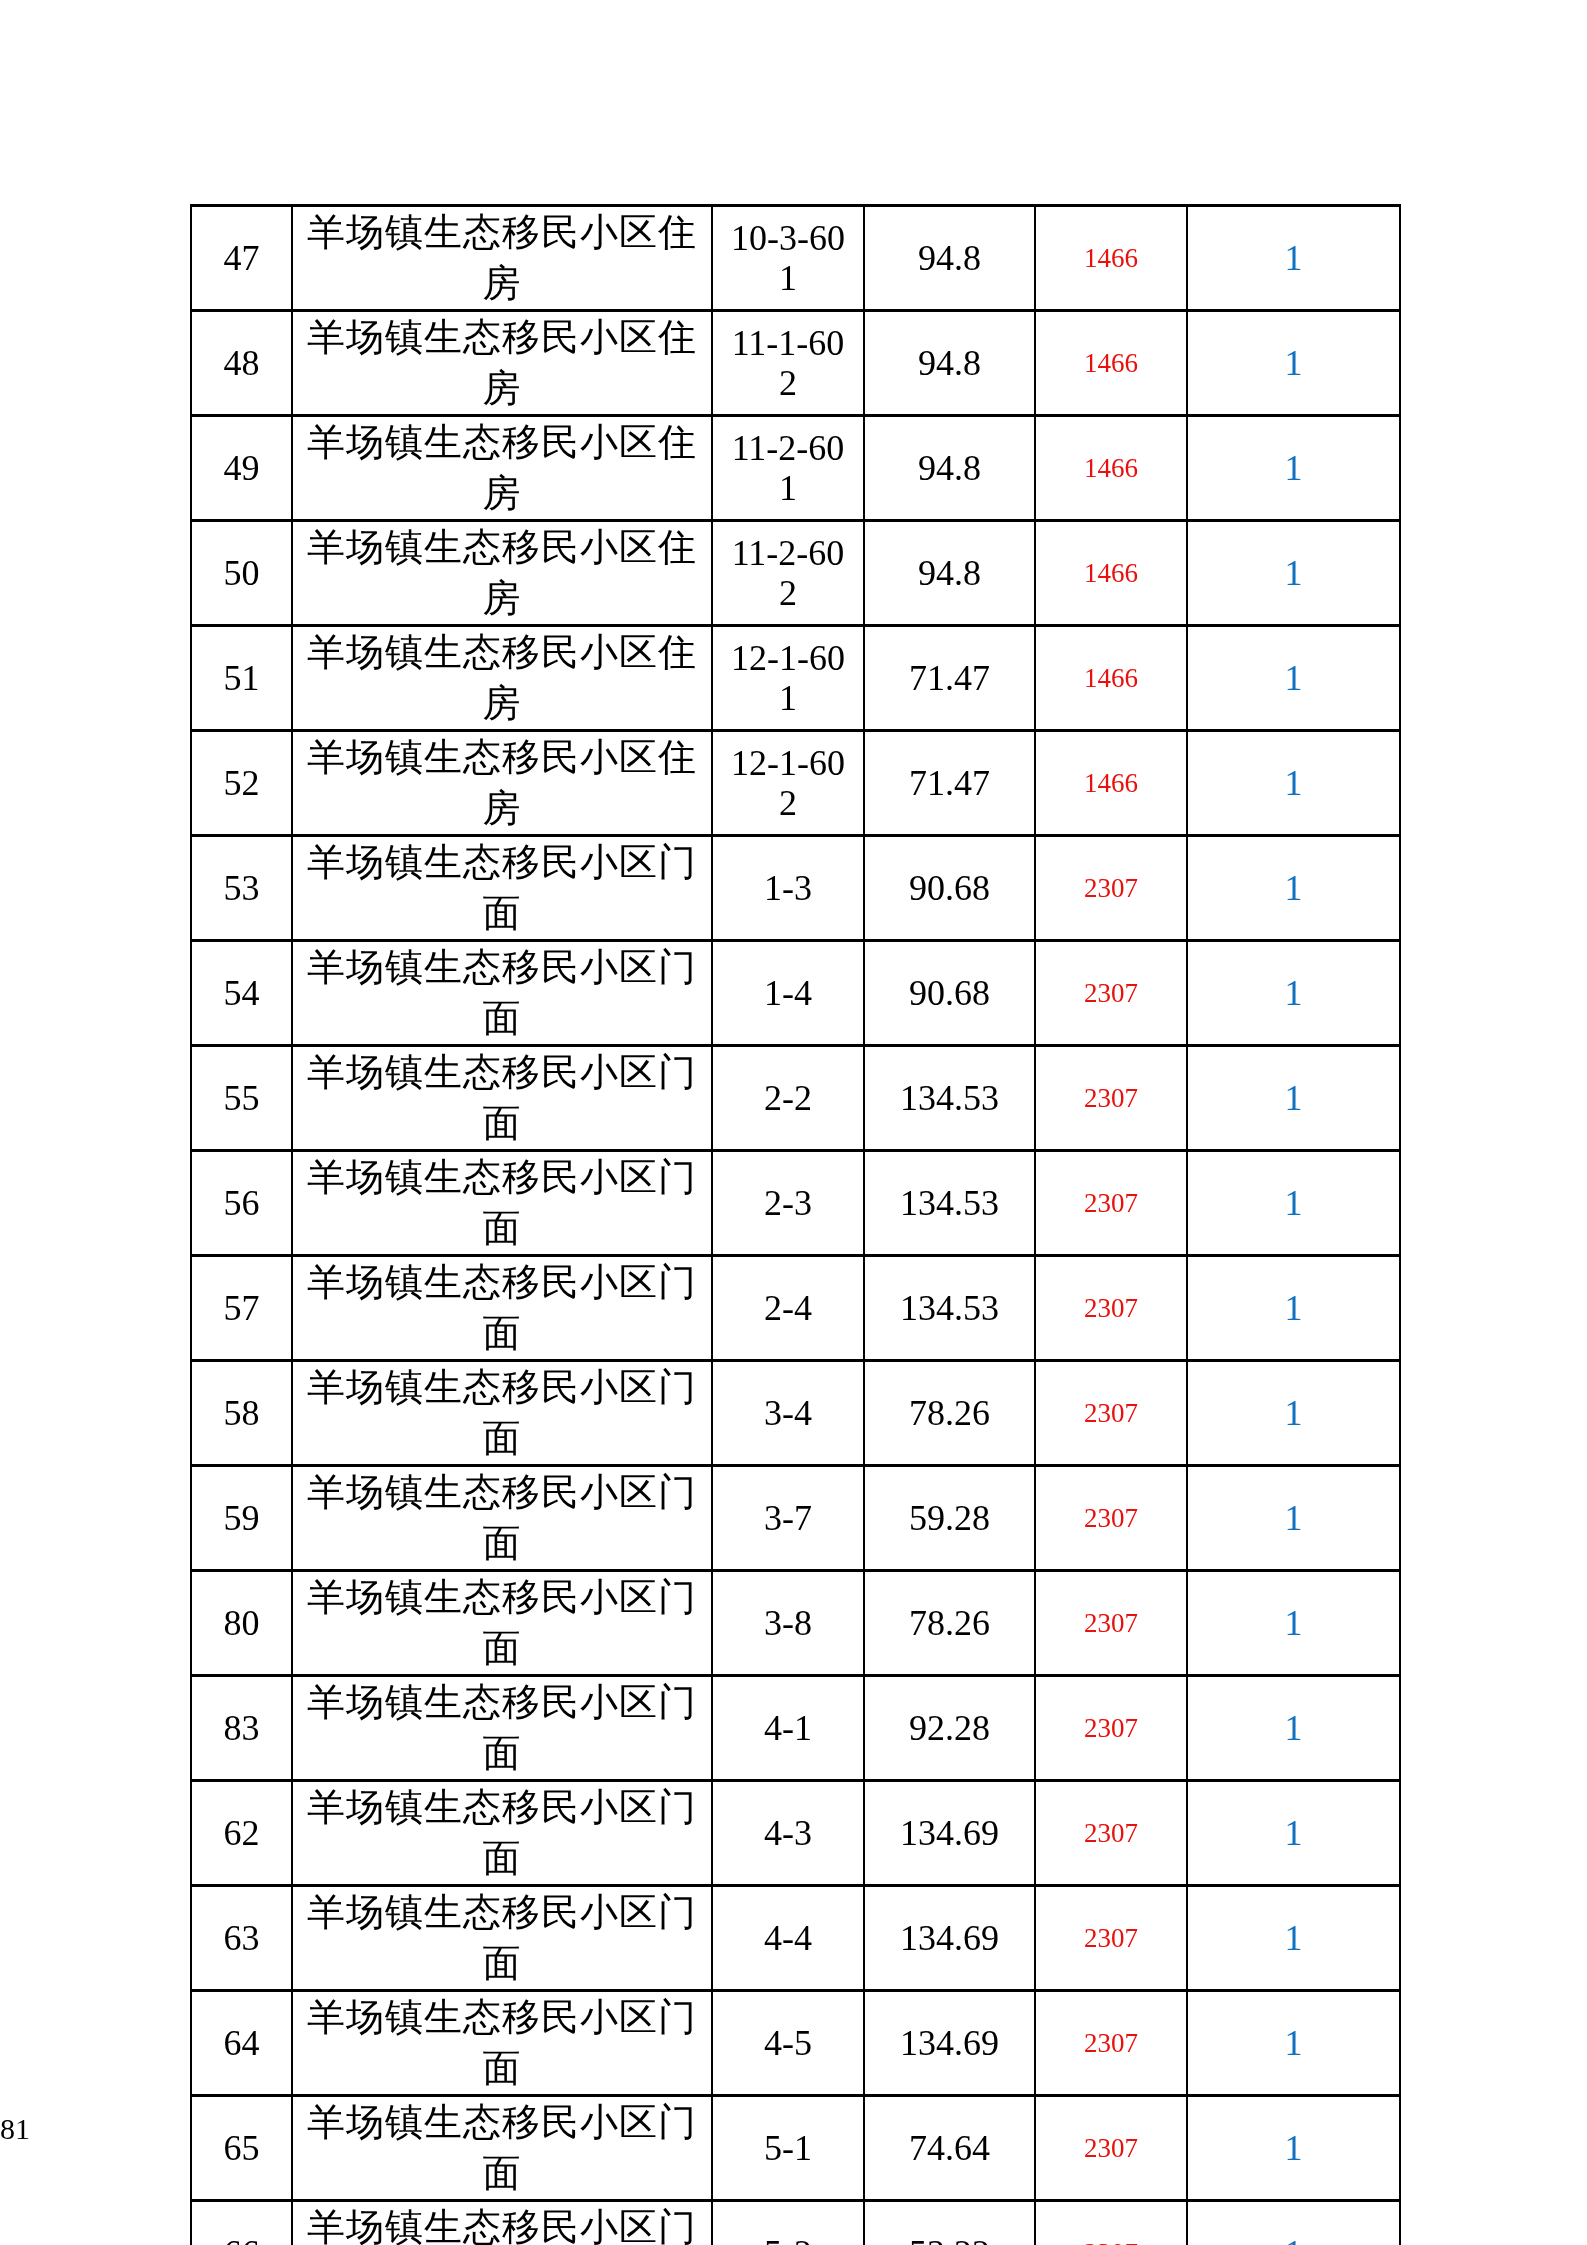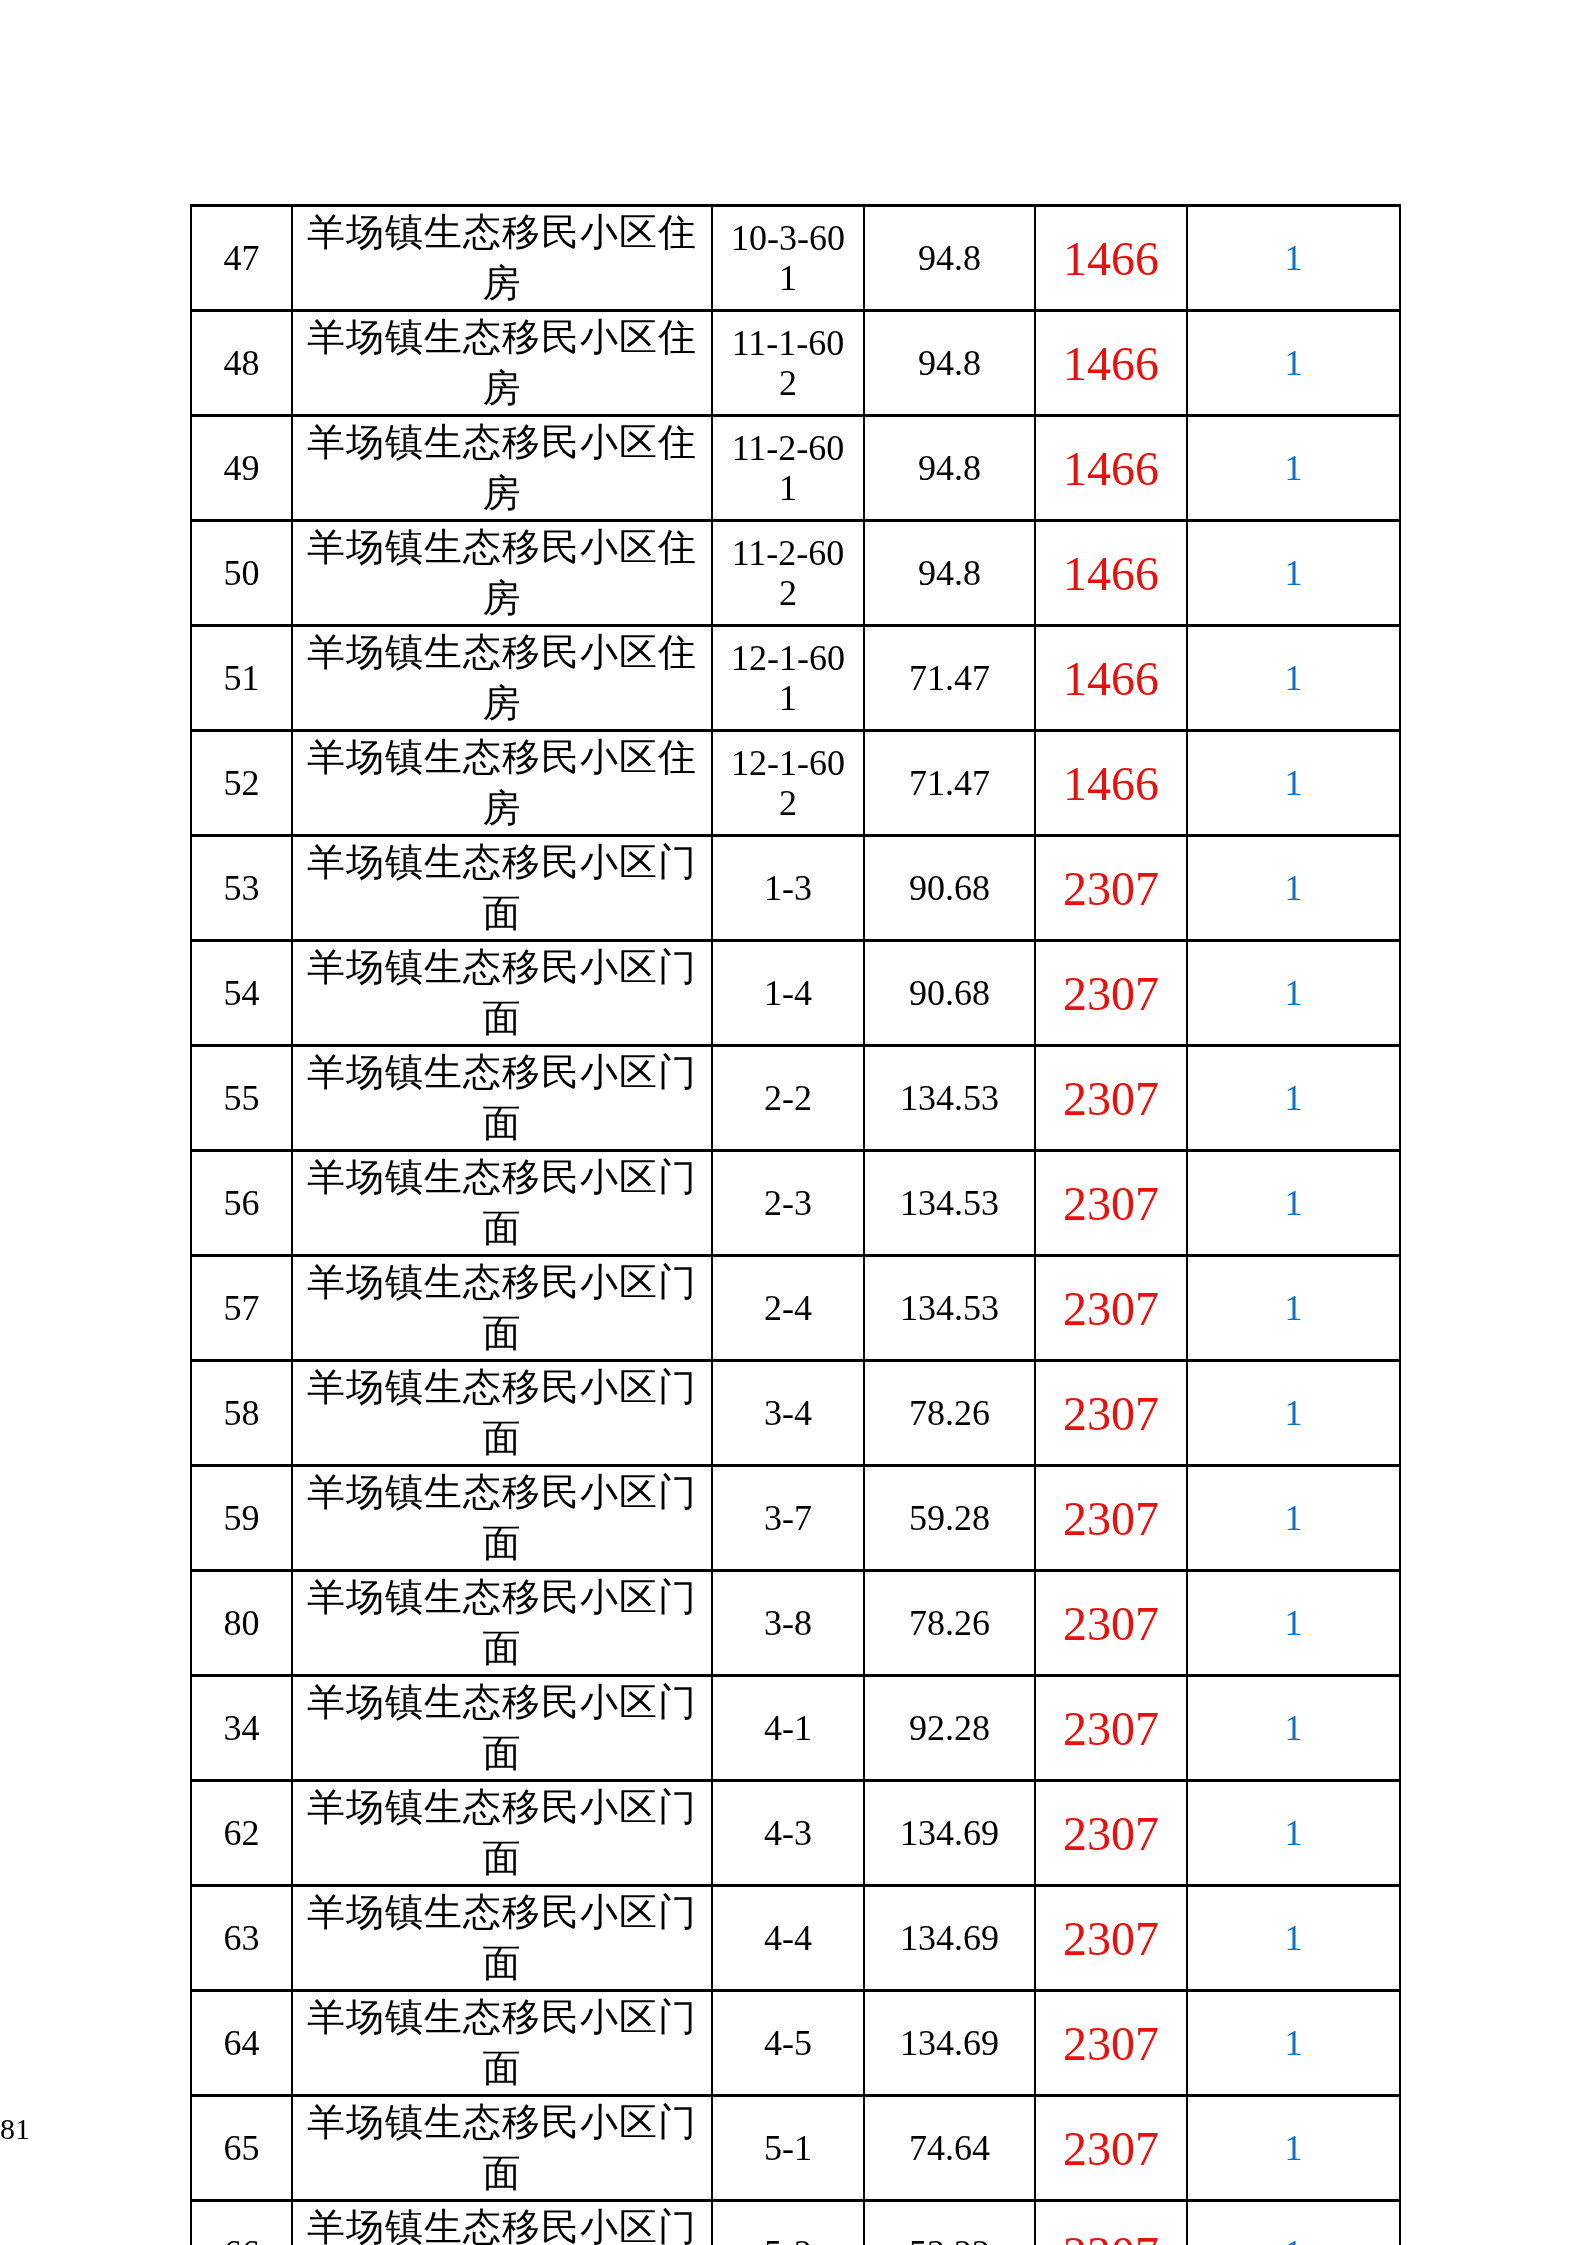--- a/index.html
+++ b/index.html
@@ -38,21 +38,21 @@
     vertical-align: middle;
     padding: 0;
     overflow: hidden;
   }
   tr.tall   { height: 84px; }
   tr.single { height: 66px; }
   td.cell-no    { font-size: 36px; }
   td.cell-name  { font-size: 38px; letter-spacing: 1px; margin-top: 36px; }
   td.cell-unit  { font-size: 36px; white-space: pre-line; line-height: 1.12; }
   td.cell-area  { font-size: 36px; }
-  td.cell-price { font-size: 48px; color: var(--price-color, #e8110d); }
+  td.cell-price { font-size: 27px; color: var(--price-color, #e8110d); }
   td.cell-count { font-size: 36px; color: var(--count-color, #1071c0); }
   .page-number {
     position: absolute;
     top: 2112px;
     left: 0;
     width: 100%;
     font-size: 30px;
     color: #000000;
   }
 </style>
@@ -183,21 +183,21 @@
     </tr>
         <tr class="single">
       <td class="cell-no">80</td>
       <td class="cell-name">羊场镇生态移民小区门面</td>
       <td class="cell-unit">3-8</td>
       <td class="cell-area">78.26</td>
       <td class="cell-price">2307</td>
       <td class="cell-count">1</td>
     </tr>
         <tr class="single">
-      <td class="cell-no">34</td>
+      <td class="cell-no">83</td>
       <td class="cell-name">羊场镇生态移民小区门面</td>
       <td class="cell-unit">4-1</td>
       <td class="cell-area">92.28</td>
       <td class="cell-price">2307</td>
       <td class="cell-count">1</td>
     </tr>
         <tr class="single">
       <td class="cell-no">62</td>
       <td class="cell-name">羊场镇生态移民小区门面</td>
       <td class="cell-unit">4-3</td>

